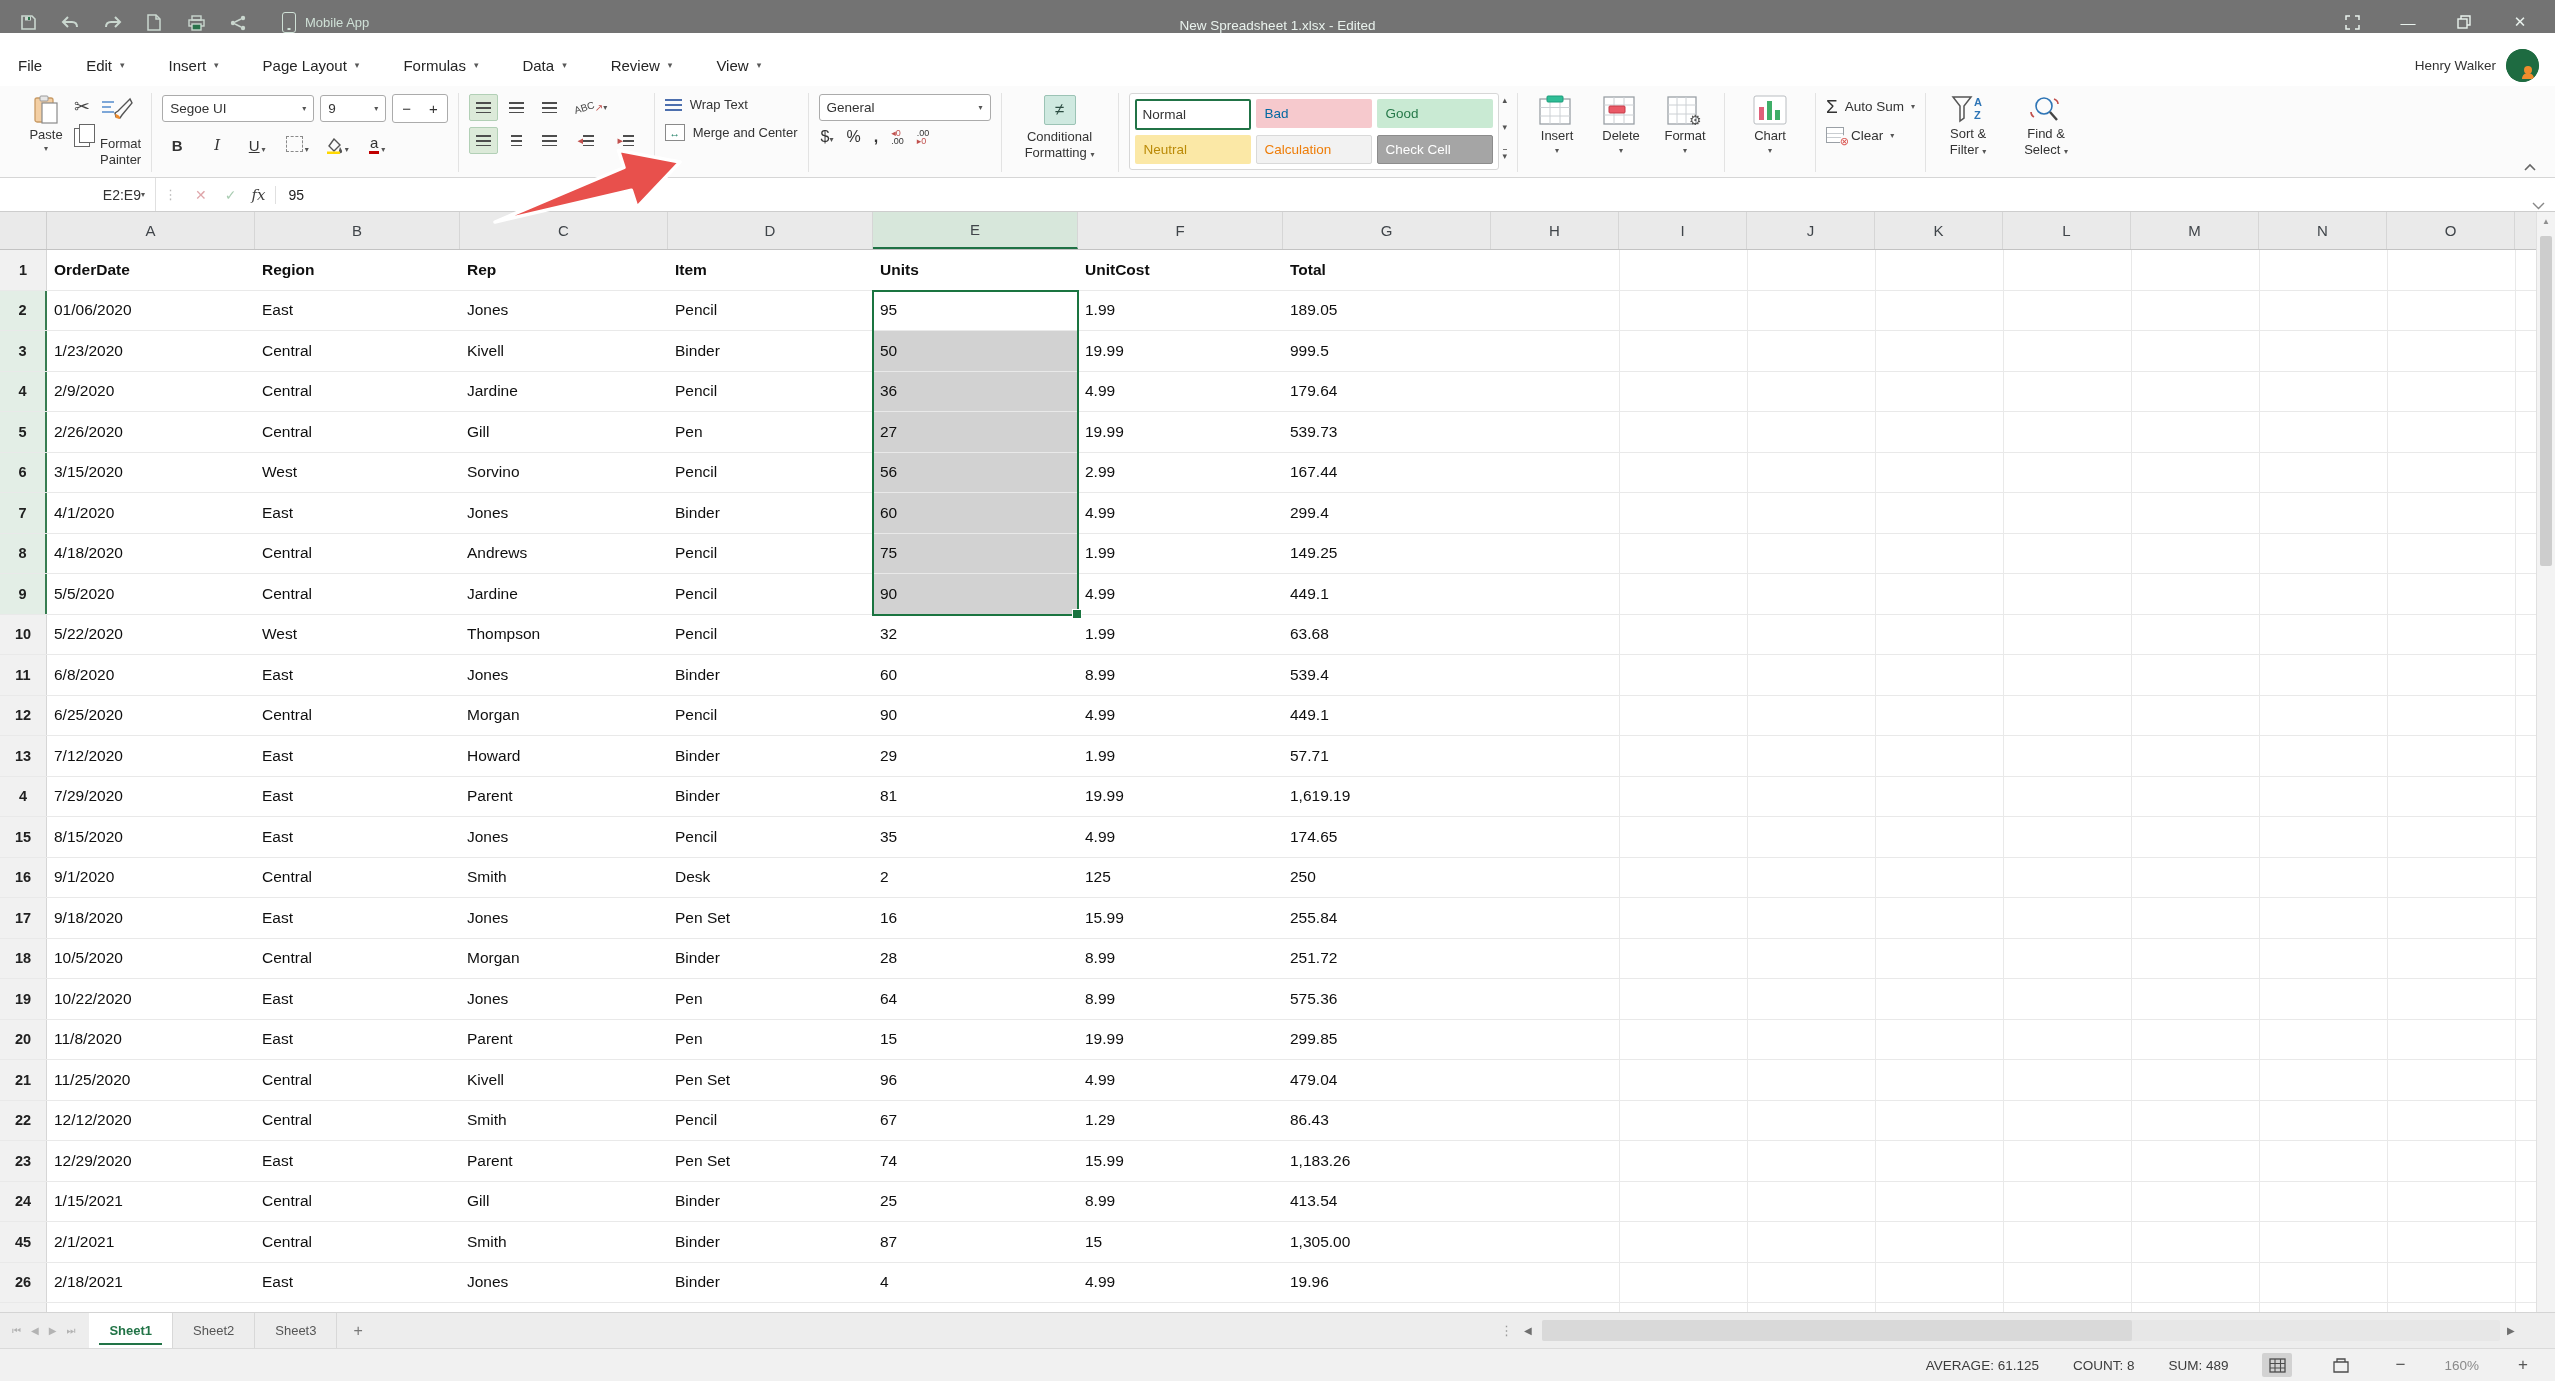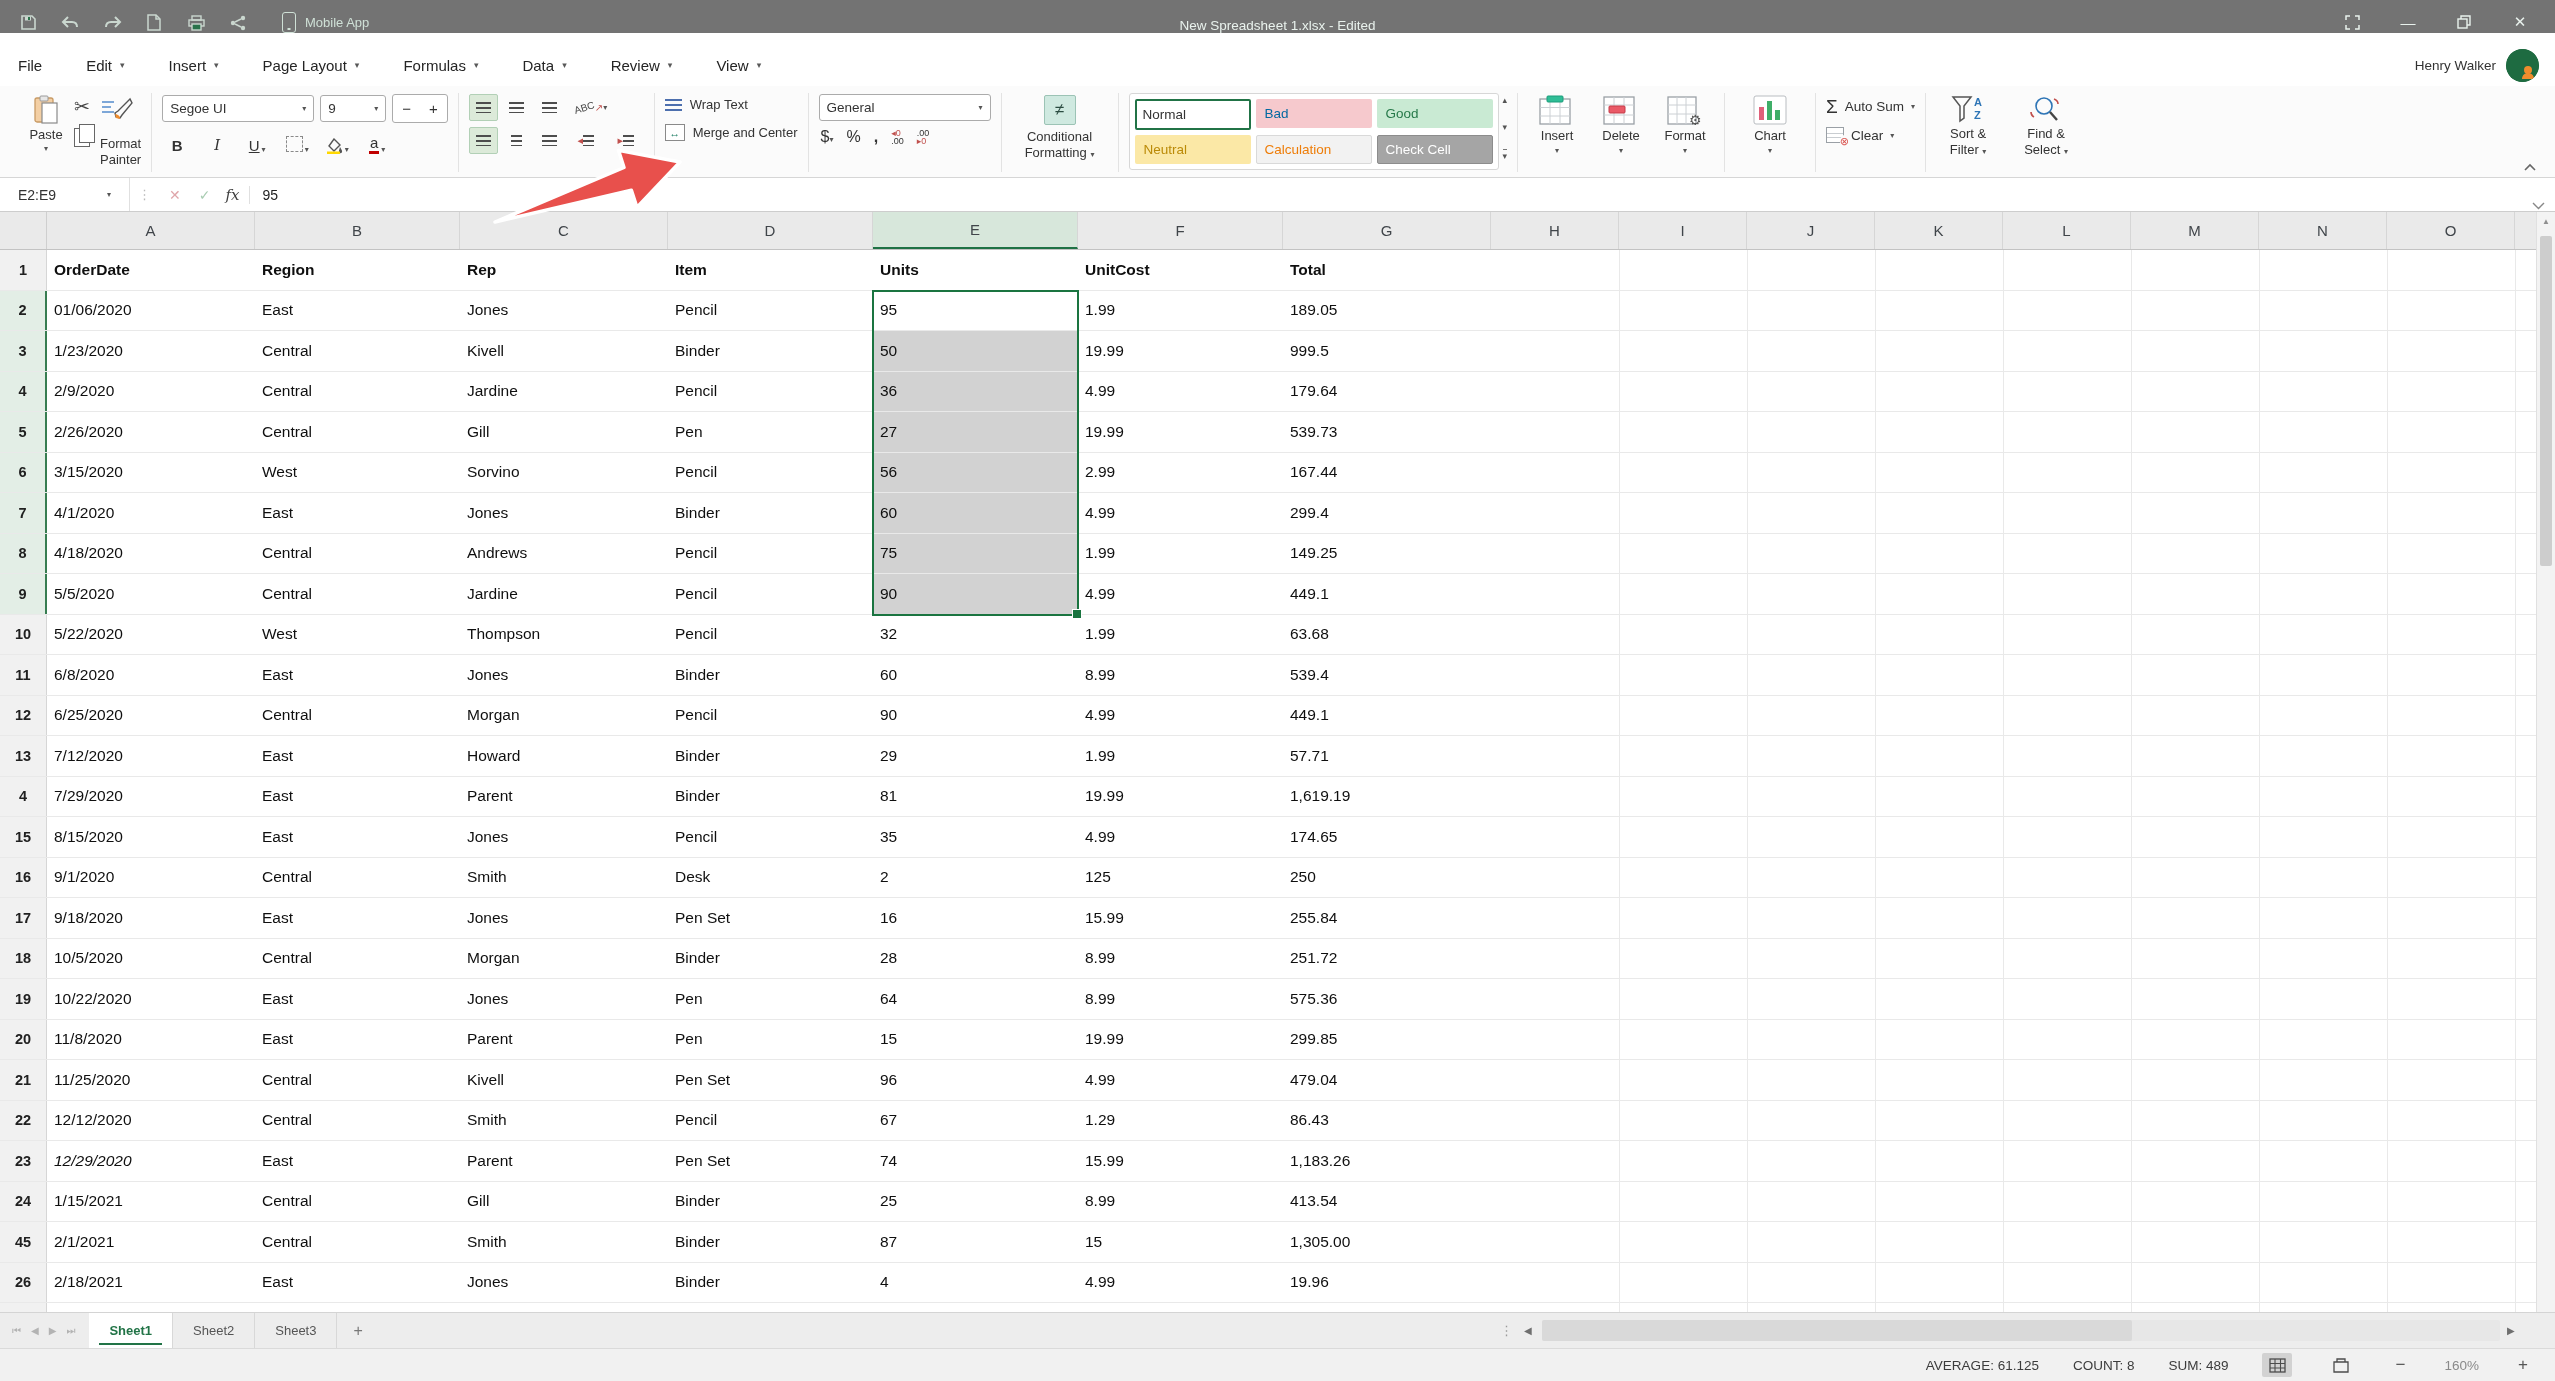--- a/index.html
+++ b/index.html
@@ -116,22 +116,22 @@
   
   .sfgrp{display:flex;gap:14px;padding-top:2px}
   .sfbtn{display:flex;flex-direction:column;align-items:center;gap:3px;width:64px;font-size:13px;color:#333;text-align:center;line-height:1.25}
 
   .ribchev{position:absolute;right:18px;top:158px;color:#666}
   .fchev{position:absolute;right:10px;top:196px;color:#888}
 
   
   .formulabar{position:absolute;left:0;top:178px;width:100%;height:34px;background:#fff;
               border-bottom:1px solid #cdcdcd;box-sizing:border-box;display:flex;align-items:center;font-size:14px;color:#333}
-  .namebox{width:130px;height:100%;display:flex;align-items:center;justify-content:space-between;
-           padding:0 18px;box-sizing:border-box;border-right:1px solid #e0e0e0}
+  .namebox{width:156px;height:100%;display:flex;align-items:center;justify-content:flex-end;
+           padding:0 10px;box-sizing:border-box;border-right:1px solid #e0e0e0}
   .fdots{color:#b9b9b9;font-size:13px;padding:0 8px;letter-spacing:1px}
   .fx-x{color:#dfa6aa;font-size:14px;padding:0 9px}
   .fx-c{color:#a9ccb2;font-size:14px;padding:0 9px}
   .fx-fx{font-family:"DejaVu Serif",serif;font-style:italic;font-size:15px;color:#3f3f3f;padding:0 10px 0 6px;border-right:1px solid #e0e0e0}
   .fvalue{padding-left:12px;font-size:14px;color:#222}
 
   
   .grid{position:absolute;left:0;top:212px;width:2536px;height:1100px;background:#fff;overflow:hidden}
   .colhdrs{display:flex;height:38px;background:#eaeaea;border-bottom:1px solid #c3c3c3;box-sizing:border-box;
            font-size:15px;color:#40454a}
@@ -807,21 +807,21 @@
           <div class="gcell" style="width: 208px;">12/12/2020</div>
           <div class="gcell" style="width: 205px;">Central</div>
           <div class="gcell" style="width: 208px;">Smith</div>
           <div class="gcell" style="width: 205px;">Pencil</div>
           <div class="gcell" style="width: 205px;">67</div>
           <div class="gcell" style="width: 205px;">1.29</div>
           <div class="gcell" style="width: 208px;">86.43</div>
         </div>
         <div class="grow">
           <div class="rh">23</div>
-          <div class="gcell" style="width: 208px; font-style: italic;">12/29/2020</div>
+          <div class="gcell" style="width: 208px;">12/29/2020</div>
           <div class="gcell" style="width: 205px;">East</div>
           <div class="gcell" style="width: 208px;">Parent</div>
           <div class="gcell" style="width: 205px;">Pen Set</div>
           <div class="gcell" style="width: 205px;">74</div>
           <div class="gcell" style="width: 205px;">15.99</div>
           <div class="gcell" style="width: 208px;">1,183.26</div>
         </div>
         <div class="grow">
           <div class="rh">24</div>
           <div class="gcell" style="width: 208px;">1/15/2021</div>

